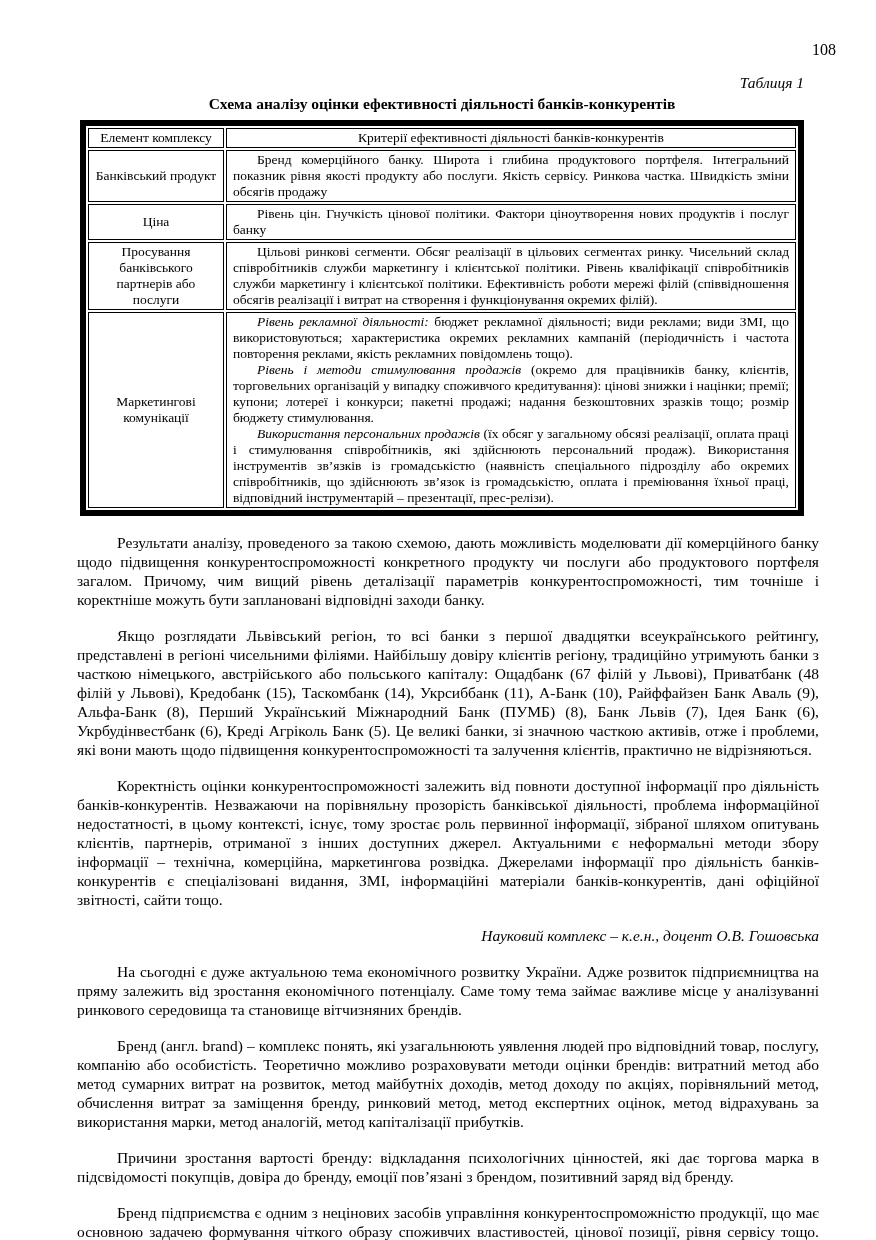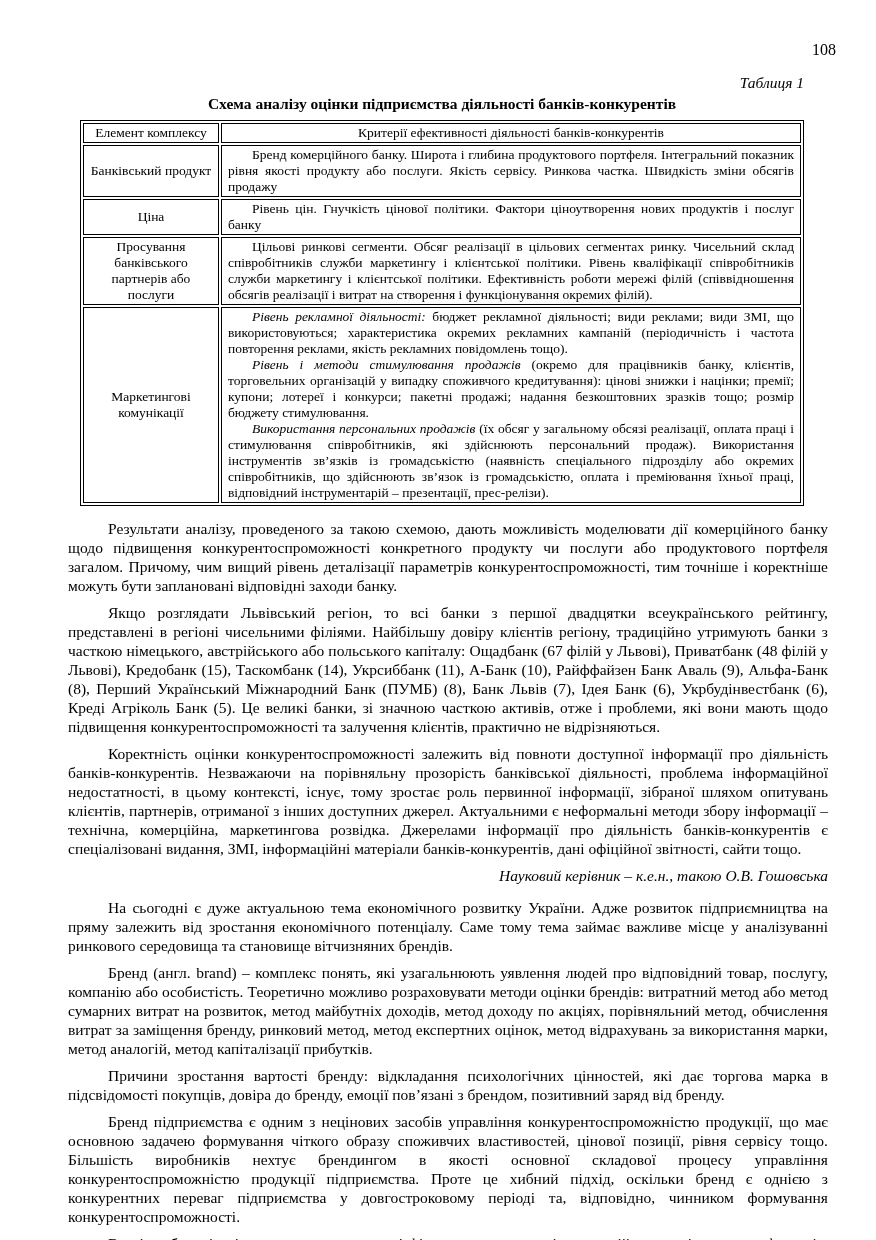--- a/index.html
+++ b/index.html
@@ -36,39 +36,39 @@
   .table-title {
     margin: 2px 0 7px 0;
     text-align: center;
     font-weight: bold;
     font-size: 15.5px;
     line-height: 19px;
   }
   table.scheme-table {
     border-collapse: separate;
     border-spacing: 2px;
-    border: 1px solid #000000;
+    border: 6px solid #000000;
     width: 724px;
     font-size: 13.5px;
     line-height: 16px;
   }
   table.scheme-table td {
     border: 1px solid #000;
     padding: 1px 6px;
     vertical-align: middle;
   }
   td.col-el { width: 122px; text-align: center; }
   td.col-cr { text-align: justify; }
   td.hdr    { text-align: center; }
   td.indent { text-indent: 24px; }
   .cpar { margin: 0; text-indent: 24px; text-align: justify; }
   
   .body-text { margin-top: 13px; }
   .body-text p {
-    margin: 8px;
+    margin: 17px;
     font-size: 15.5px;
     line-height: 19px;
     text-align: justify;
     text-indent: 40px;
   }
   p.author {
     text-align: right; text-indent: 0;
     font-weight: bold;
   }
   p.advisor {
@@ -85,21 +85,21 @@
 </style>
 </head>
 <body>
 
 <div class="page">
 
   <div class="page-number">108</div>
 
   <div class="table-block">
     <div class="table-caption">Таблиця 1</div>
-    <div class="table-title">Схема аналізу оцінки підприємства діяльності банків-конкурентів</div>
+    <div class="table-title">Схема аналізу оцінки ефективності діяльності банків-конкурентів</div>
 
     <table class="scheme-table">
       <tbody>
         <tr>
           <td class="col-el hdr">Елемент комплексу</td>
           <td class="col-cr hdr">Критерії ефективності діяльності банків-конкурентів</td>
         </tr>
         <tr>
           <td class="col-el">Банківський продукт</td>
           <td class="col-cr indent">Бренд комерційного банку. Широта і глибина продуктового портфеля. Інтегральний показник рівня якості продукту або послуги. Якість сервісу. Ринкова частка. Швидкість зміни обсягів продажу</td>
@@ -121,21 +121,21 @@
           </td>
         </tr>
       </tbody>
     </table>
   </div>
 
   <div class="body-text">
     <p>Результати аналізу, проведеного за такою схемою, дають можливість моделювати дії комерційного банку щодо підвищення конкурентоспроможності конкретного продукту чи послуги або продуктового портфеля загалом. Причому, чим вищий рівень деталізації параметрів конкурентоспроможності, тим точніше і коректніше можуть бути заплановані відповідні заходи банку.</p>
     <p>Якщо розглядати Львівський регіон, то всі банки з першої двадцятки всеукраїнського рейтингу, представлені в регіоні чисельними філіями. Найбільшу довіру клієнтів регіону, традиційно утримують банки з часткою німецького, австрійського або польського капіталу: Ощадбанк (67 філій у Львові), Приватбанк (48 філій у Львові), Кредобанк (15), Таскомбанк (14), Укрсиббанк (11), А-Банк (10), Райффайзен Банк Аваль (9), Альфа-Банк (8), Перший Український Міжнародний Банк (ПУМБ) (8), Банк Львів (7), Ідея Банк (6), Укрбудінвестбанк (6), Креді Агріколь Банк (5). Це великі банки, зі значною часткою активів, отже і проблеми, які вони мають щодо підвищення конкурентоспроможності та залучення клієнтів, практично не відрізняються.</p>
     <p>Коректність оцінки конкурентоспроможності залежить від повноти доступної інформації про діяльність банків-конкурентів. Незважаючи на порівняльну прозорість банківської діяльності, проблема інформаційної недостатності, в цьому контексті, існує, тому зростає роль первинної інформації, зібраної шляхом опитувань клієнтів, партнерів, отриманої з інших доступних джерел. Актуальними є неформальні методи збору інформації – технічна, комерційна, маркетингова розвідка. Джерелами інформації про діяльність банків-конкурентів є спеціалізовані видання, ЗМІ, інформаційні матеріали банків-конкурентів, дані офіційної звітності, сайти тощо.</p>
-    <p class="advisor">Науковий керівник – к.е.н., такою О.В. Гошовська</p>
+    <p class="advisor">Науковий комплекс – к.е.н., доцент О.В. Гошовська</p>
   </div>
 
   <div class="body-text">
     <p>На сьогодні є дуже актуальною тема економічного розвитку України. Адже розвиток підприємництва на пряму залежить від зростання економічного потенціалу. Саме тому тема займає важливе місце у аналізуванні ринкового середовища та становище вітчизняних брендів.</p>
     <p>Бренд (англ. brand) – комплекс понять, які узагальнюють уявлення людей про відповідний товар, послугу, компанію або особистість. Теоретично можливо розраховувати методи оцінки брендів: витратний метод або метод сумарних витрат на розвиток, метод майбутніх доходів, метод доходу по акціях, порівняльний метод, обчислення витрат за заміщення бренду, ринковий метод, метод експертних оцінок, метод відрахувань за використання марки, метод аналогій, метод капіталізації прибутків.</p>
     <p>Причини зростання вартості бренду: відкладання психологічних цінностей, які дає торгова марка в підсвідомості покупців, довіра до бренду, емоції пов’язані з брендом, позитивний заряд від бренду.</p>
     <p>Бренд підприємства є одним з нецінових засобів управління конкурентоспроможністю продукції, що має основною задачею формування чіткого образу споживчих властивостей, цінової позиції, рівня сервісу тощо. Більшість виробників нехтує брендингом в якості основної складової процесу управління конкурентоспроможністю продукції підприємства. Проте це хибний підхід, оскільки бренд є однією з конкурентних переваг підприємства у довгостроковому періоді та, відповідно, чинником формування конкурентоспроможності.</p>
     <p>Вартість брендів підраховувалася на основі фінансових результатів компаній-власників, а також факторів, які можуть на неї впливати (географія, продажу, технологічна складова, продукція, що випускається і</p>
   </div>
 

